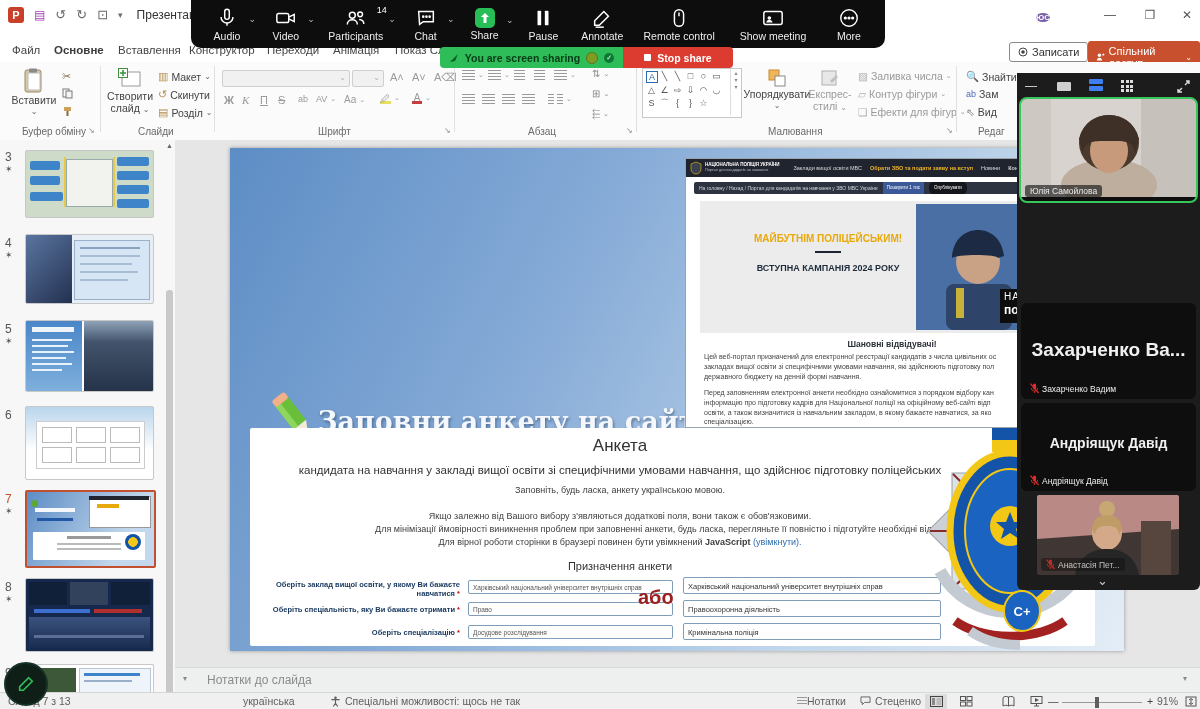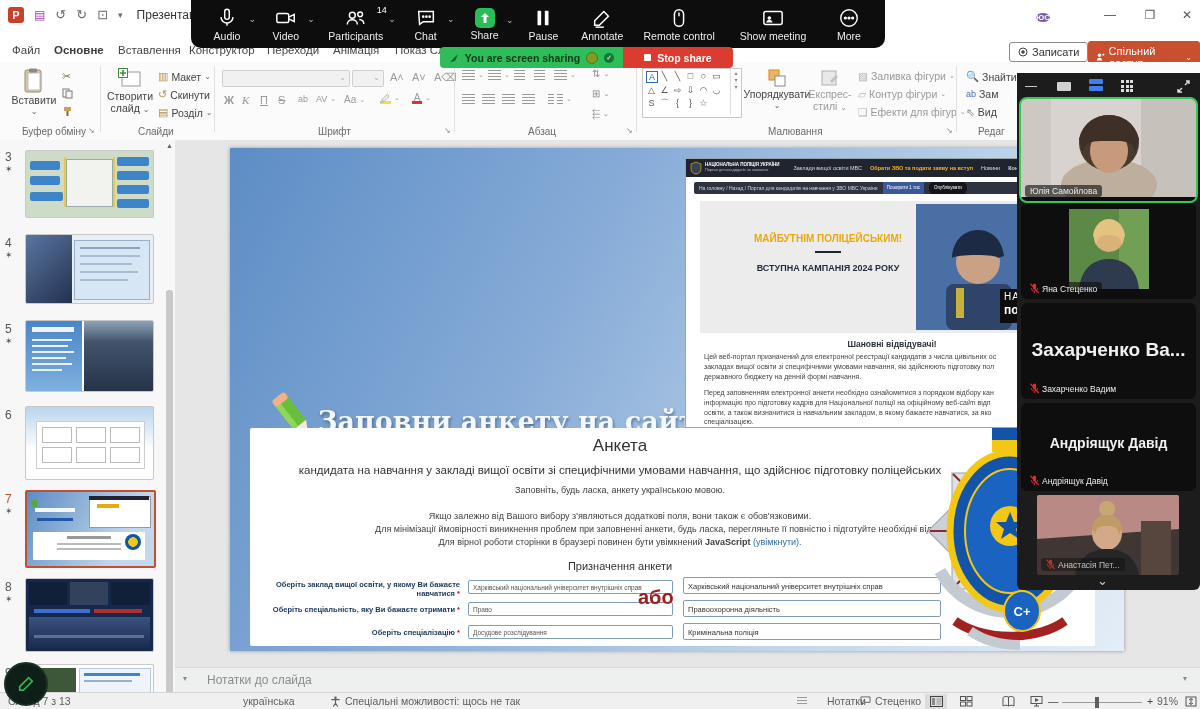--- a/index.html
+++ b/index.html
@@ -457,21 +457,21 @@
     <div class="bigbtn" style="left:808px;top:6px;width:44px;color:#9a9a9a;">
       <svg width="20" height="20" viewBox="0 0 20 20">
           <rect x="2" y="3" width="14" height="14" fill="#e8e8e8" stroke="#b0b0b0"></rect>
           <path d="M10 13l6-6 2 2-6 6z" fill="#c0c0c0"></path>
         </svg>
       <span>Експрес-</span>
       <span><span>стилі</span> <span style="font-size:8px;">⌄</span></span>
     </div>
     <div class="smallrow" style="left:858px;top:8px;color:#9a9a9a;">
         <span style="color:#b0b0b0;">▨</span>
-        <span>Заливка фігури</span>
+        <span>Заливка числа</span>
         <span style="font-size:7px;">⌄</span>
       </div>
     <div class="smallrow" style="left:858px;top:26px;color:#9a9a9a;">
         <span style="color:#b0b0b0;">▱</span>
         <span>Контур фігури</span>
         <span style="font-size:7px;">⌄</span>
       </div>
     <div class="smallrow" style="left:858px;top:44px;color:#9a9a9a;">
         <span style="color:#b0b0b0;">❏</span>
         <span>Ефекти для фігур</span>
@@ -723,21 +723,21 @@
   <div id="statusbar" class="ab">
     <span class="sbitem" style="left:8px;">Слайд 7 з 13</span>
     <span class="sbitem" style="left:243px;">українська</span>
     <span class="sbitem" style="left:330px;display:flex;align-items:center;gap:4px;">
       <svg width="11" height="11" viewBox="0 0 12 12">
           <circle cx="6" cy="2" r="1.4" fill="#605e5c"></circle>
           <path d="M1.5 4h9M6 4v4M6 8l-2.5 3.5M6 8l2.5 3.5" stroke="#605e5c" stroke-width="1.2" fill="none"></path>
         </svg>
       <span>Спеціальні можливості: щось не так</span>
     </span>
-    <span class="sbitem" style="left:797px;display:flex;align-items:center;gap:20px;">
+    <span class="sbitem" style="left:797px;display:flex;align-items:center;gap:0;">
       <span class="mini-lines" style="width:10px;height:8px;"></span>
       <span>Нотатки</span>
     </span>
     <span class="sbitem" style="left:860px;display:flex;align-items:center;gap:4px;">
       <svg width="11" height="10" viewBox="0 0 12 11" fill="none" stroke="#605e5c">
           <path d="M1 1h10v6H5l-2.5 2.5V7H1z"></path>
         </svg>
       <span>Стеценко</span>
     </span>
     <span class="viewico sel" style="left:925px;">
@@ -817,37 +817,20 @@
         <ellipse cx="88" cy="86" rx="48" ry="26" fill="#bdae9e"></ellipse>
         <ellipse cx="88" cy="44" rx="30" ry="28" fill="#4a3a2e"></ellipse>
         <ellipse cx="88" cy="52" rx="19" ry="22" fill="#c69a7b"></ellipse>
         <path d="M58 40c4-16 16-24 30-24s26 8 30 24l-4 14c-2-12-8-12-26-12s-24 0-26 12z" fill="#3e3026"></path>
       </svg>
       <span class="vname">
           <span>Юлія Самойлова</span>
         </span>
     </div>
 
-    <div class="vtile" style="top:130px;height:96px;">
-      <svg class="ab" style="left:48px;top:6px;" width="80" height="80" viewBox="0 0 80 80">
-        <rect width="80" height="80" fill="#5c8a46"></rect>
-        <rect x="50" y="0" width="30" height="80" fill="#71a055"></rect>
-        <circle cx="40" cy="28" r="15" fill="#d9b27a"></circle>
-        <path d="M24 26c2-12 10-16 16-16s14 4 16 16l-3 10c-1-8-6-10-13-10s-12 2-13 10z" fill="#e3c37f"></path>
-        <path d="M10 80c2-20 14-30 30-30s28 10 30 30z" fill="#2e3b4e"></path>
-      </svg>
-      <span class="vname">
-        <svg width="9" height="11" viewBox="0 0 10 12">
-            <rect x="3.2" y="0.5" width="3.6" height="6.5" rx="1.8" fill="#e02b2b"></rect>
-            <path d="M1.5 5.5a3.5 3.5 0 0 0 7 0M5 9v2" stroke="#e02b2b" fill="none"></path>
-            <line x1="0.5" y1="0.5" x2="9.5" y2="11" stroke="#e02b2b" stroke-width="1.3"></line>
-          </svg>
-        <span>Яна Стеценко</span>
-      </span>
-    </div>
 
     <div class="vtile" style="top:230px;height:96px;">
       <div class="vbig" style="top:36px;font-size:19px;">Захарченко  Ва...</div>
       <span class="vname">
         <svg width="9" height="11" viewBox="0 0 10 12">
             <rect x="3.2" y="0.5" width="3.6" height="6.5" rx="1.8" fill="#e02b2b"></rect>
             <path d="M1.5 5.5a3.5 3.5 0 0 0 7 0M5 9v2" stroke="#e02b2b" fill="none"></path>
             <line x1="0.5" y1="0.5" x2="9.5" y2="11" stroke="#e02b2b" stroke-width="1.3"></line>
           </svg>
         <span>Захарченко Вадим</span>

